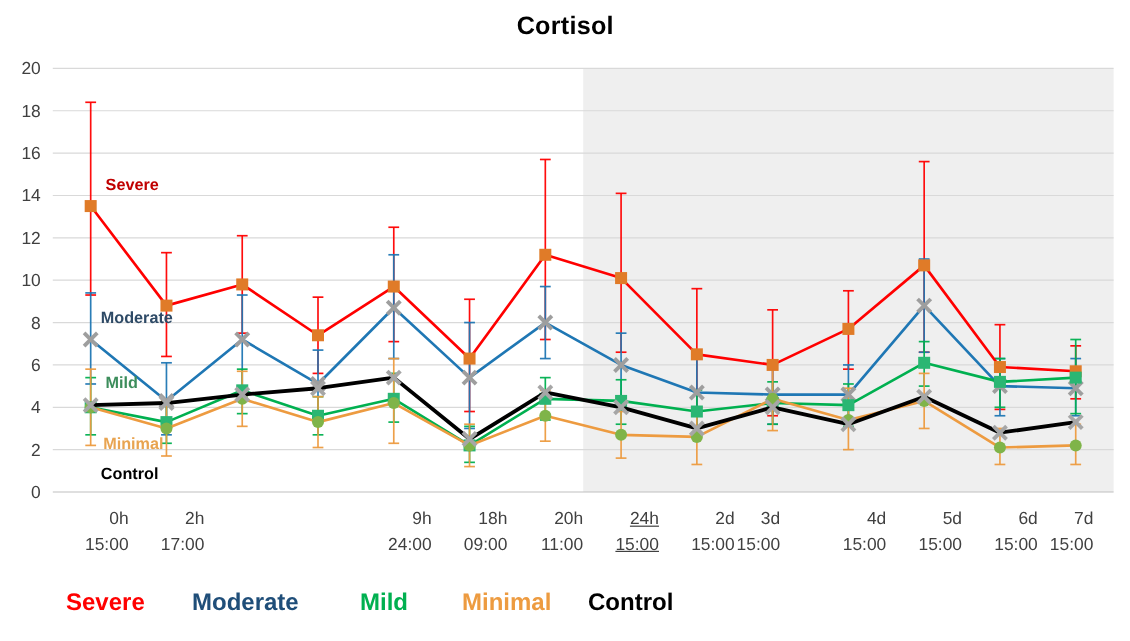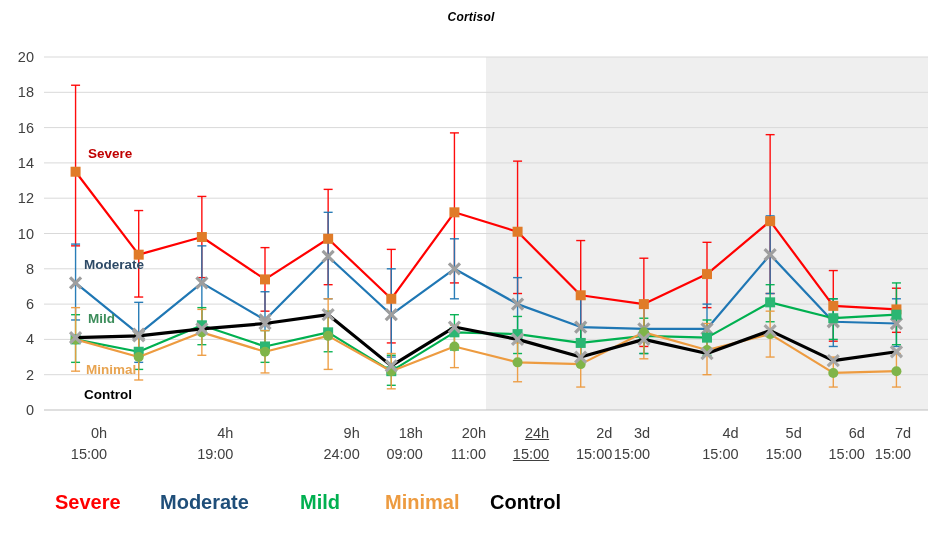--- a/index.html
+++ b/index.html
@@ -7,23 +7,22 @@
     width:942px;height:534px;
     background:#ffffff;
     font-family:"Liberation Sans", sans-serif;
     overflow:hidden;
     position:relative;
   }
   #chart-root{position:absolute;left:0;top:0;width:942px;height:534px;}
   #chart-title{
     position:absolute;left:0;top:10px;width:942px;
     text-align:center;
-    font-size:12px;font-weight:bold;color:#000000;
+    font-size:21px;font-weight:bold;color:#000000;
     letter-spacing:0.2px;
-    font-style:italic;
   }
   #plot-wrap{position:absolute;left:0;top:40px;width:942px;height:385px;}
   #plot-svg{display:block;}
   #xaxis-labels{
     position:absolute;left:0;top:423px;width:942px;height:50px;
   }
   .xtick{
     position:absolute;text-align:right;
     font-size:14.5px;color:#404040;line-height:21px;
   }
@@ -368,23 +367,23 @@
         <text x="86" y="334" fill="#E8A451" class="inline-lbl">Minimal</text>
         <text x="84" y="359" fill="#000000" class="inline-lbl">Control</text>
       </svg>
   </div>
 
   <div id="xaxis-labels">
       <div class="xtick" style="left: 44px; width: 63.1429px;">
         <span class="tl1">0h</span>
         <span class="tl2">15:00</span>
       </div>
-      <div class="xtick" style="left: 170.286px; width: 63.1429px;">
-        <span class="tl1">4h</span>
-        <span class="tl2">19:00</span>
+      <div class="xtick" style="left: 107.143px; width: 63.1429px;">
+        <span class="tl1">2h</span>
+        <span class="tl2">17:00</span>
       </div>
       <div class="xtick" style="left: 296.571px; width: 63.1429px;">
         <span class="tl1">9h</span>
         <span class="tl2">24:00</span>
       </div>
       <div class="xtick" style="left: 359.714px; width: 63.1429px;">
         <span class="tl1">18h</span>
         <span class="tl2">09:00</span>
       </div>
       <div class="xtick" style="left: 422.857px; width: 63.1429px;">

